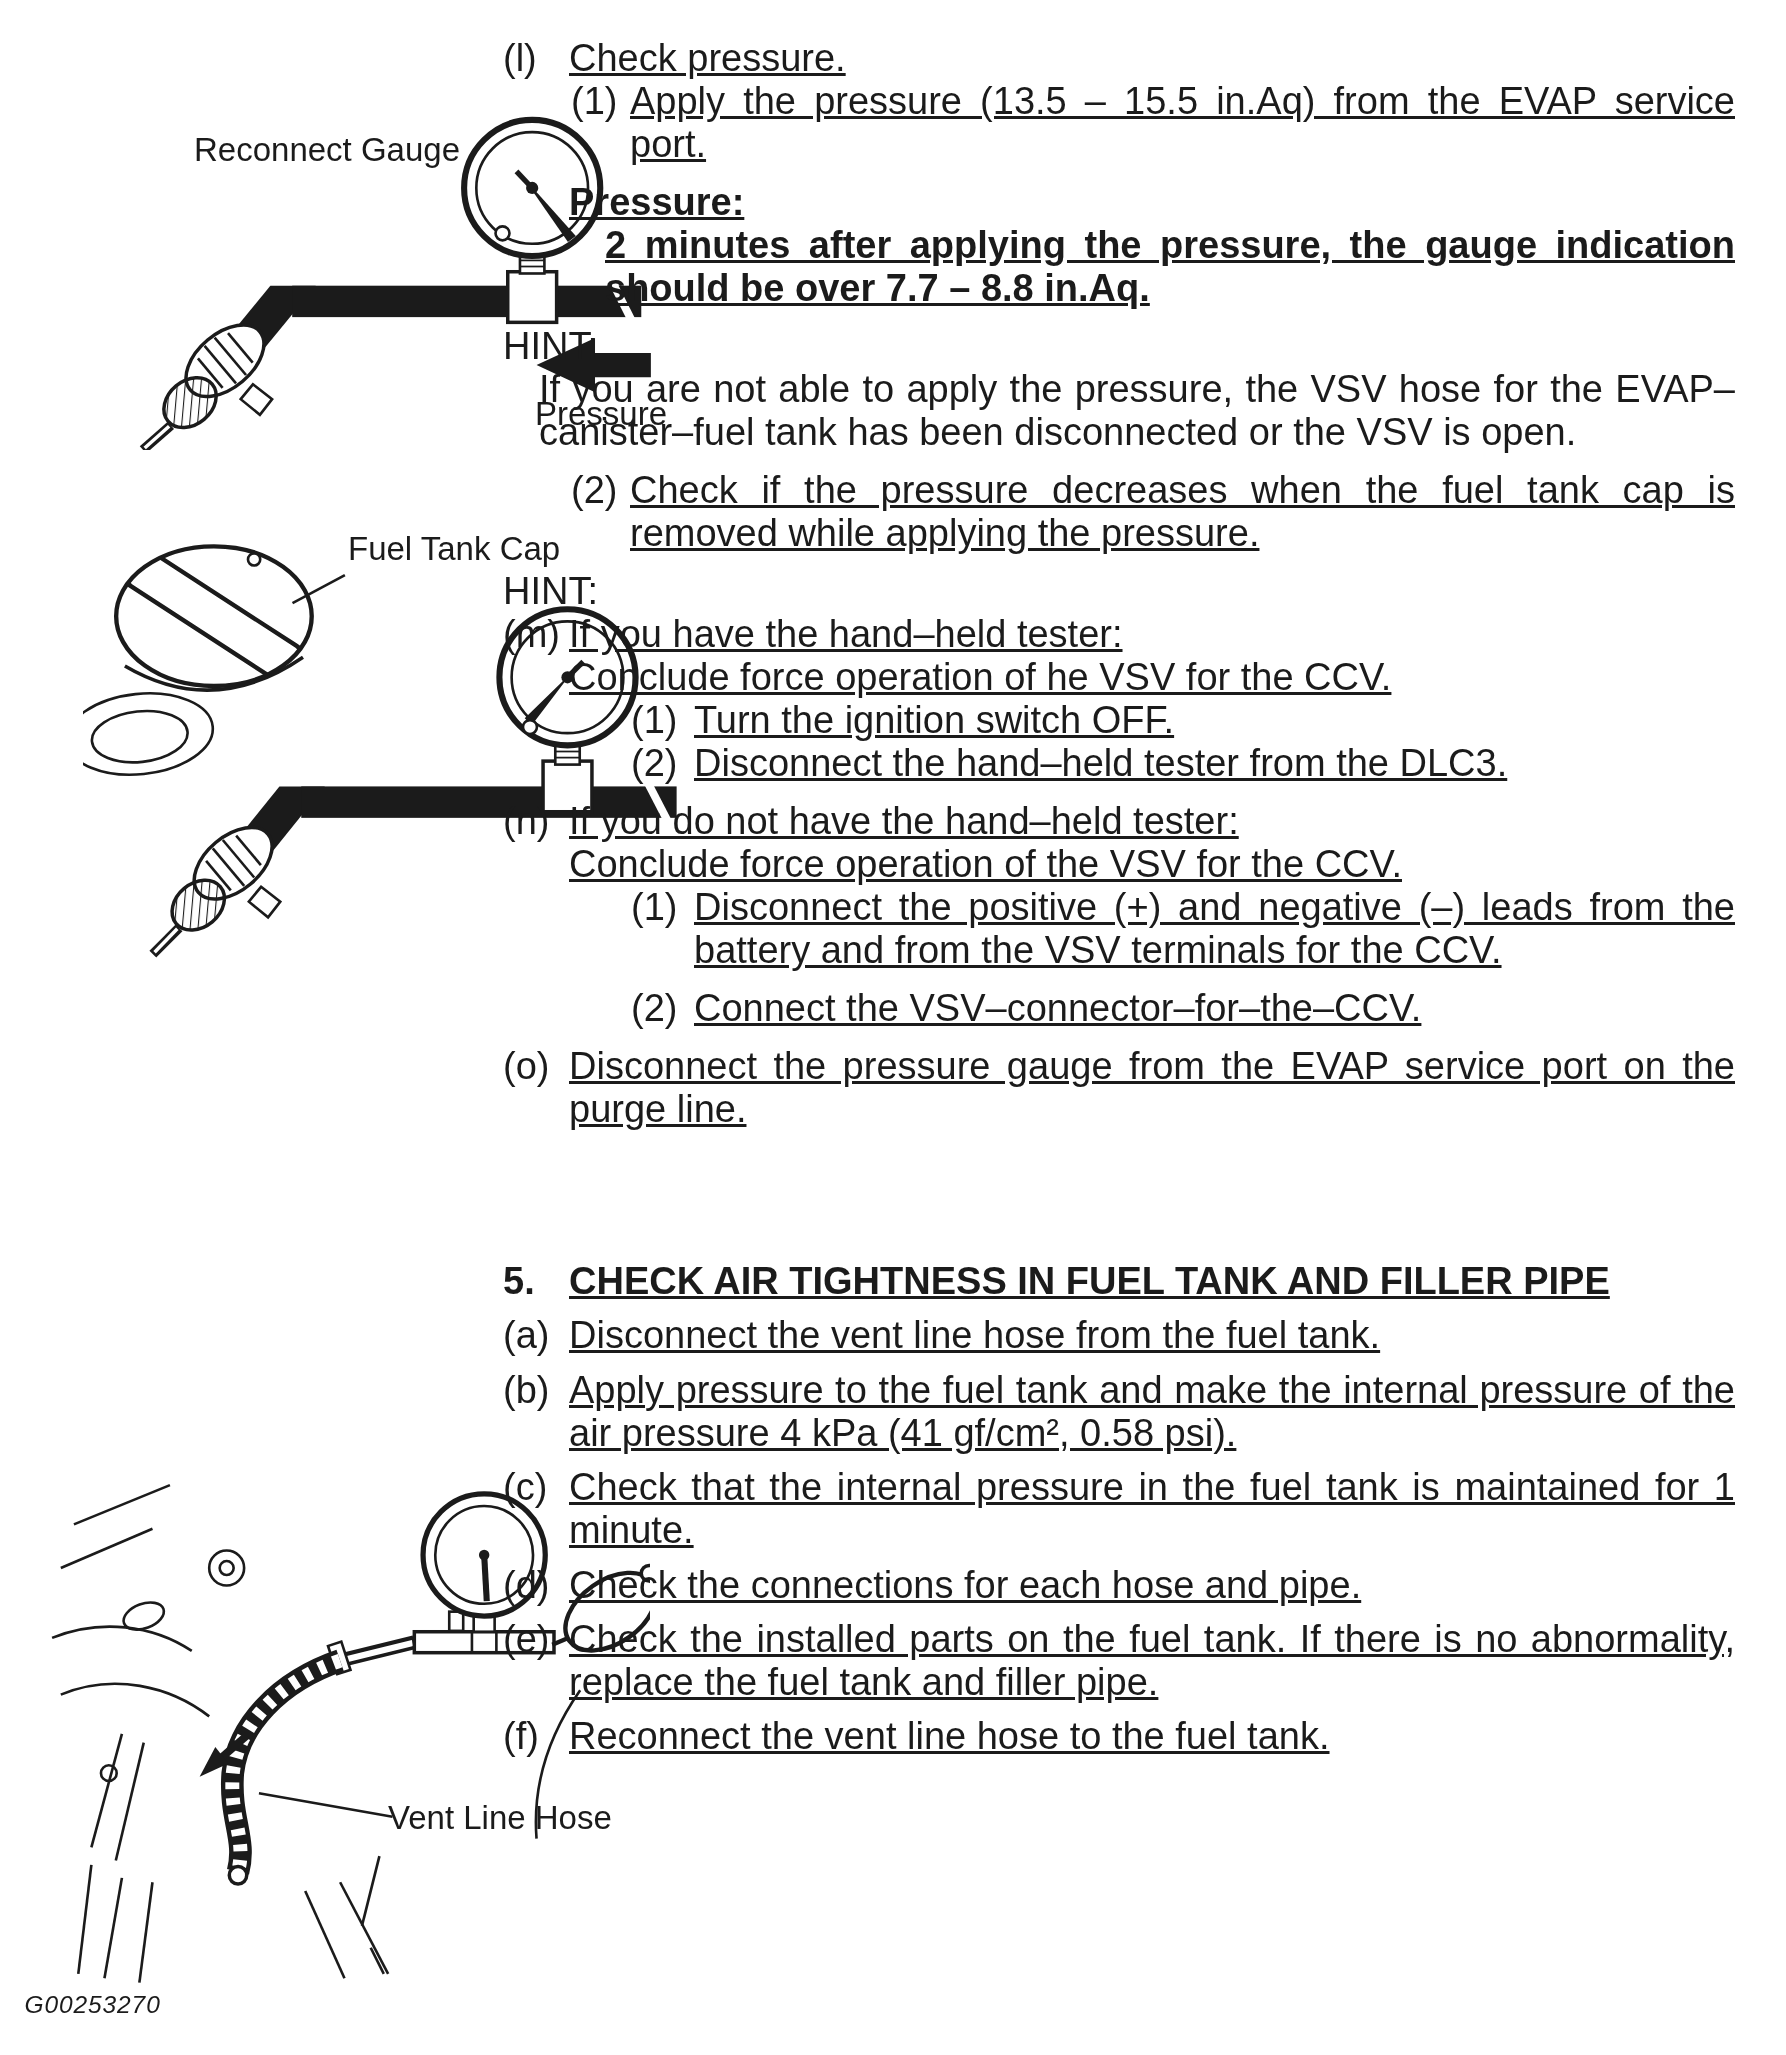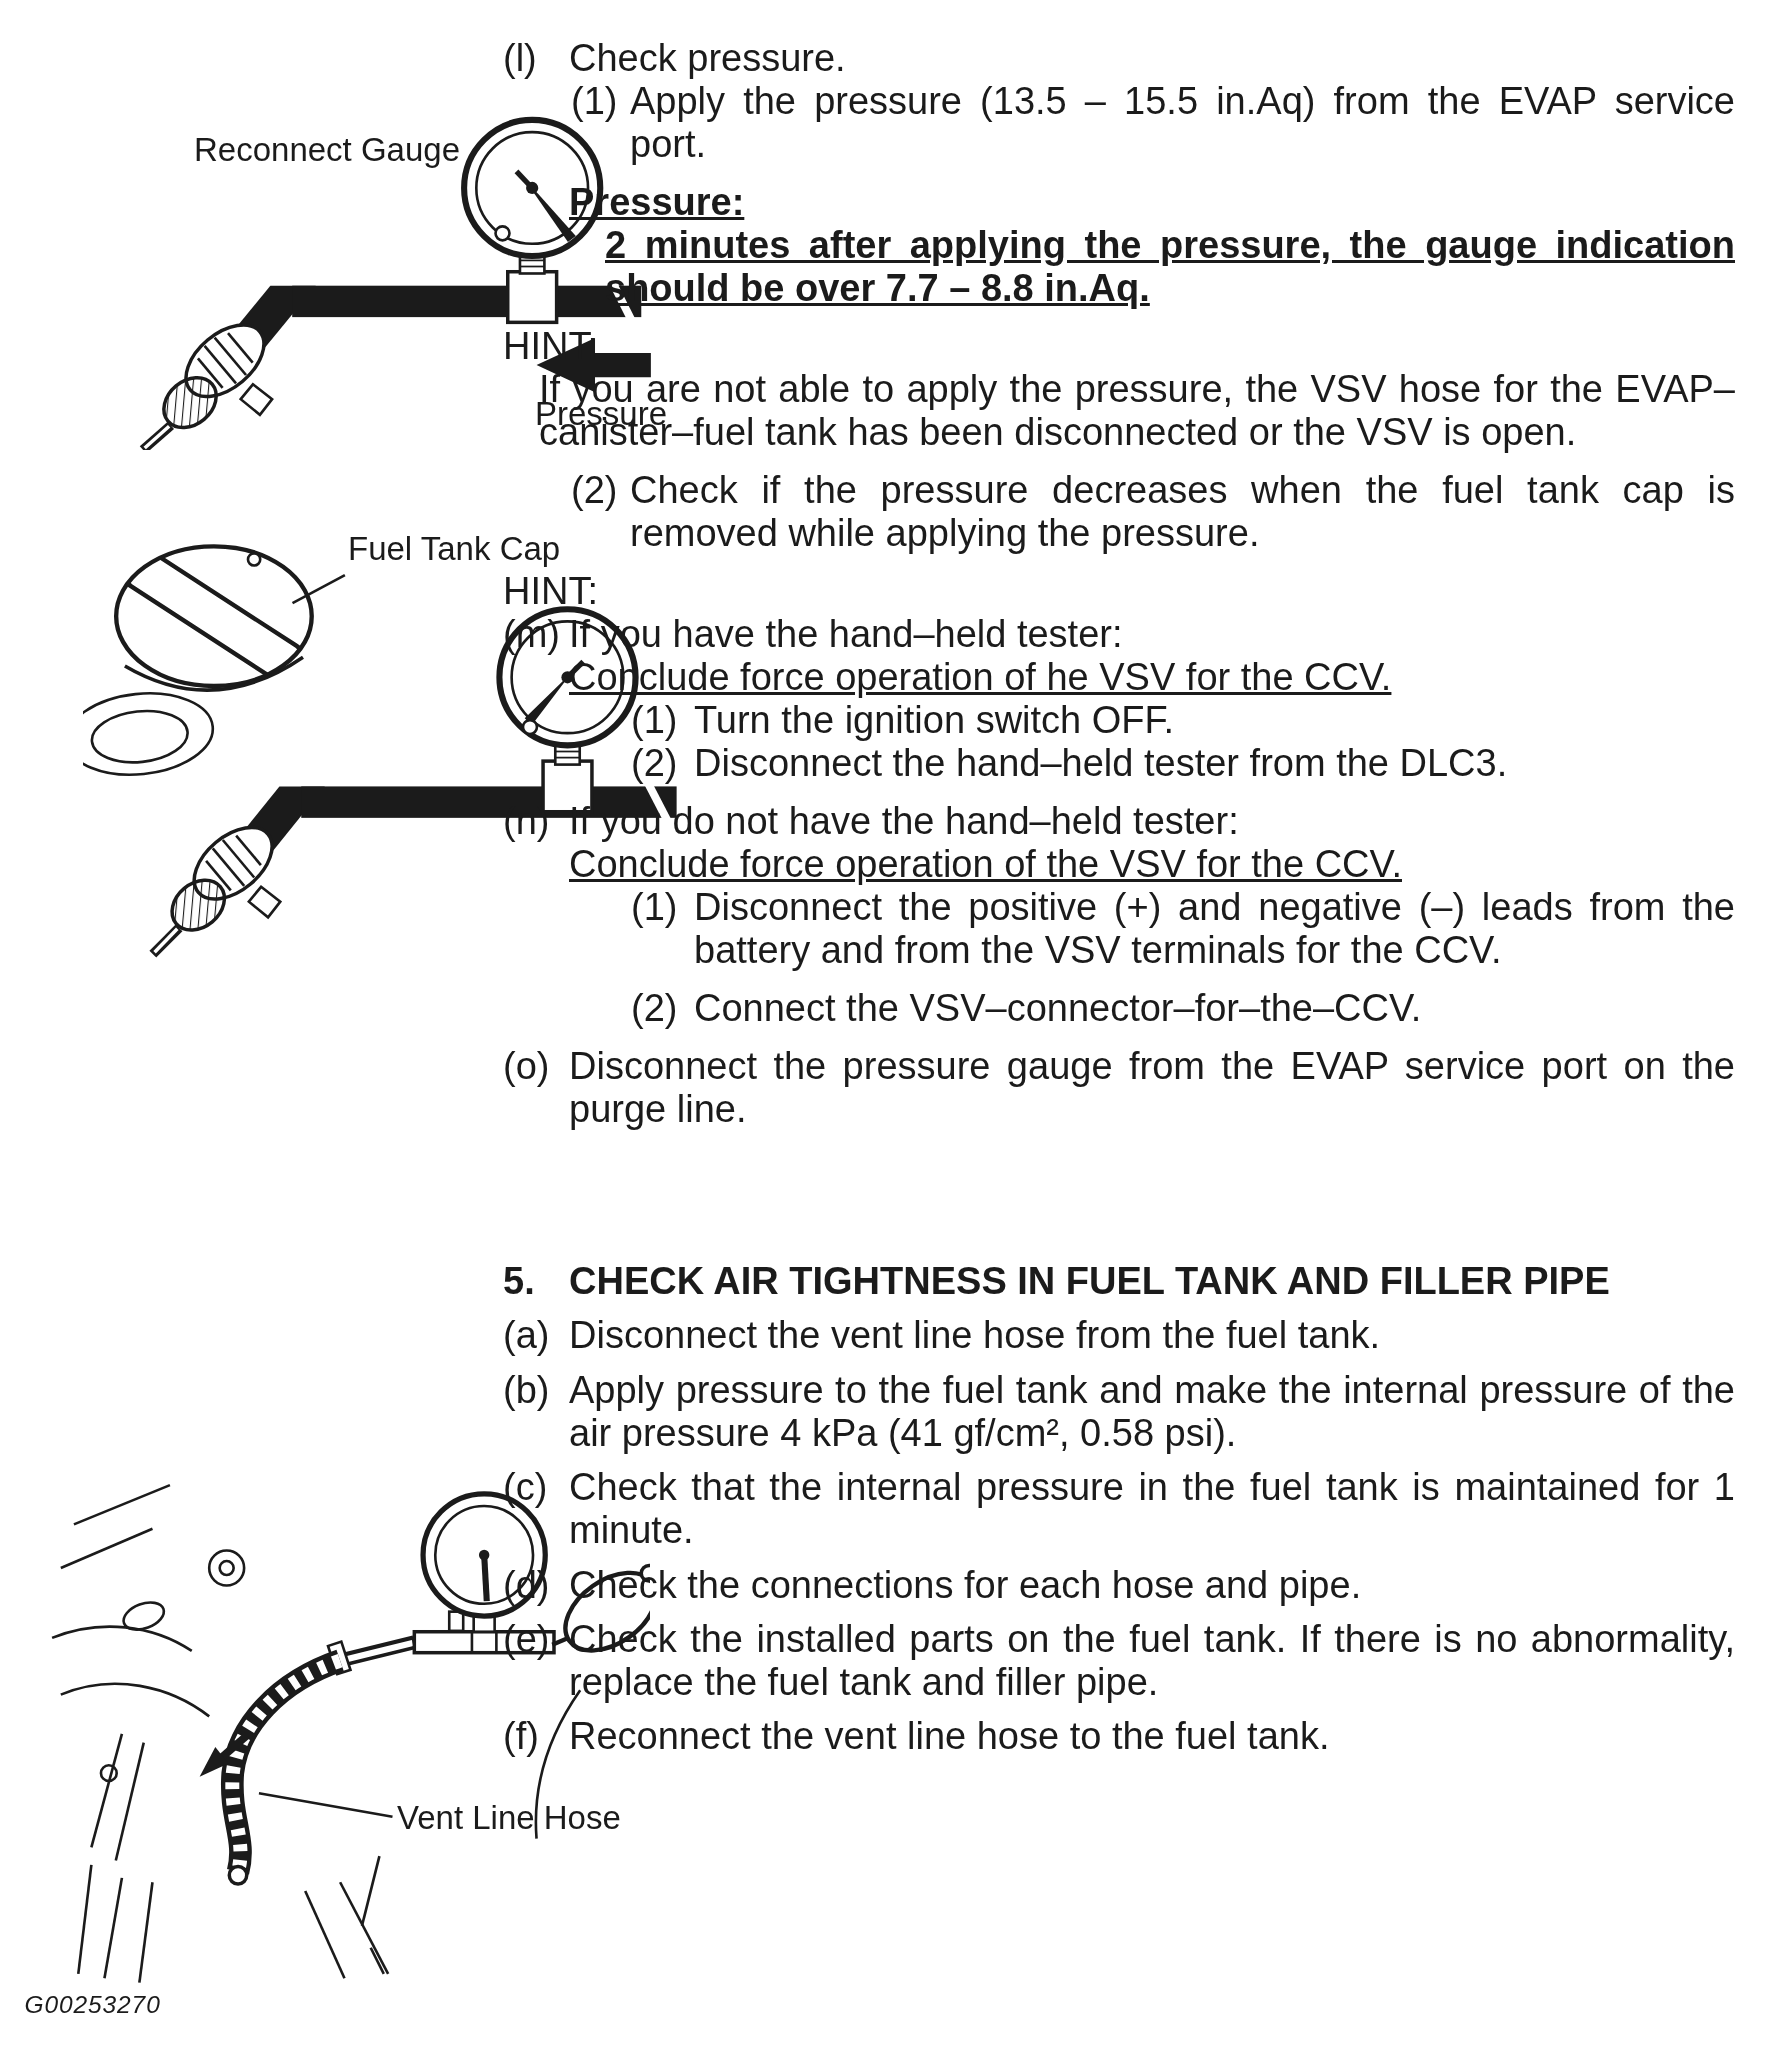--- a/index.html
+++ b/index.html
@@ -5,21 +5,21 @@
   * { margin:0; padding:0; box-sizing:border-box; }
   html,body { background:#ffffff; }
   body {
     width:1786px; height:2055px; position:relative; overflow:hidden;
     font-family:"Liberation Sans","DejaVu Sans",sans-serif;
     color:#1b1b1b;
   }
   .t-col { position:absolute; left:503px; top:37px; width:1232px; font-size:38px; line-height:43px; }
   .row { display:flex; align-items:flex-start; }
   .lbl { flex:0 0 auto; }
-  .txt { flex:1 1 auto; text-align:justify; }
+  .txt { flex:1 1 auto; text-align:justify;text-decoration:underline; }
   .l1 .lbl { width:66px; }
   .l2 { padding-left:68px; } .l2 .lbl { width:59px; }
   .l3 { padding-left:128px; } .l3 .lbl { width:63px; }
   .ind { padding-left:66px;text-decoration:underline; }
   .para { text-align:justify;margin-left:36px; }
   .bold { font-weight:bold; }
   .gap { margin-bottom:15px; }
   .g14 { margin-bottom:11.4px; }
   .sec5 { margin-top:129px; }
   .fig { position:absolute; }
@@ -191,21 +191,21 @@
       <circle cx="510" cy="95" r="6" fill="#1b1b1b"></circle>
     </g>
     <g>
       <line x1="607" y1="190" x2="588" y2="198" stroke="#1b1b1b" stroke-width="5"></line>
       <ellipse cx="655" cy="160" rx="58" ry="36" transform="rotate(-35 655 160)" fill="#ffffff" stroke="#1b1b1b" stroke-width="5"></ellipse>
       <circle cx="699" cy="116" r="9" fill="#ffffff" stroke="#1b1b1b" stroke-width="4"></circle>
     </g>
     <line x1="405" y1="395" x2="252" y2="368" stroke="#1b1b1b" stroke-width="3"></line>
   </svg>
 </div>
-<div class="fig-label" style="left:397px;top:1799px">Vent Line Hose</div>
+<div class="fig-label" style="left:388px;top:1799px">Vent Line Hose</div>
 
 <div class="code">G00253270</div>
 
 <div class="t-col">
 
   <div class="row l1">
     <span class="lbl">(l)</span>
     <div class="txt">Check pressure.</div>
   </div>
 

